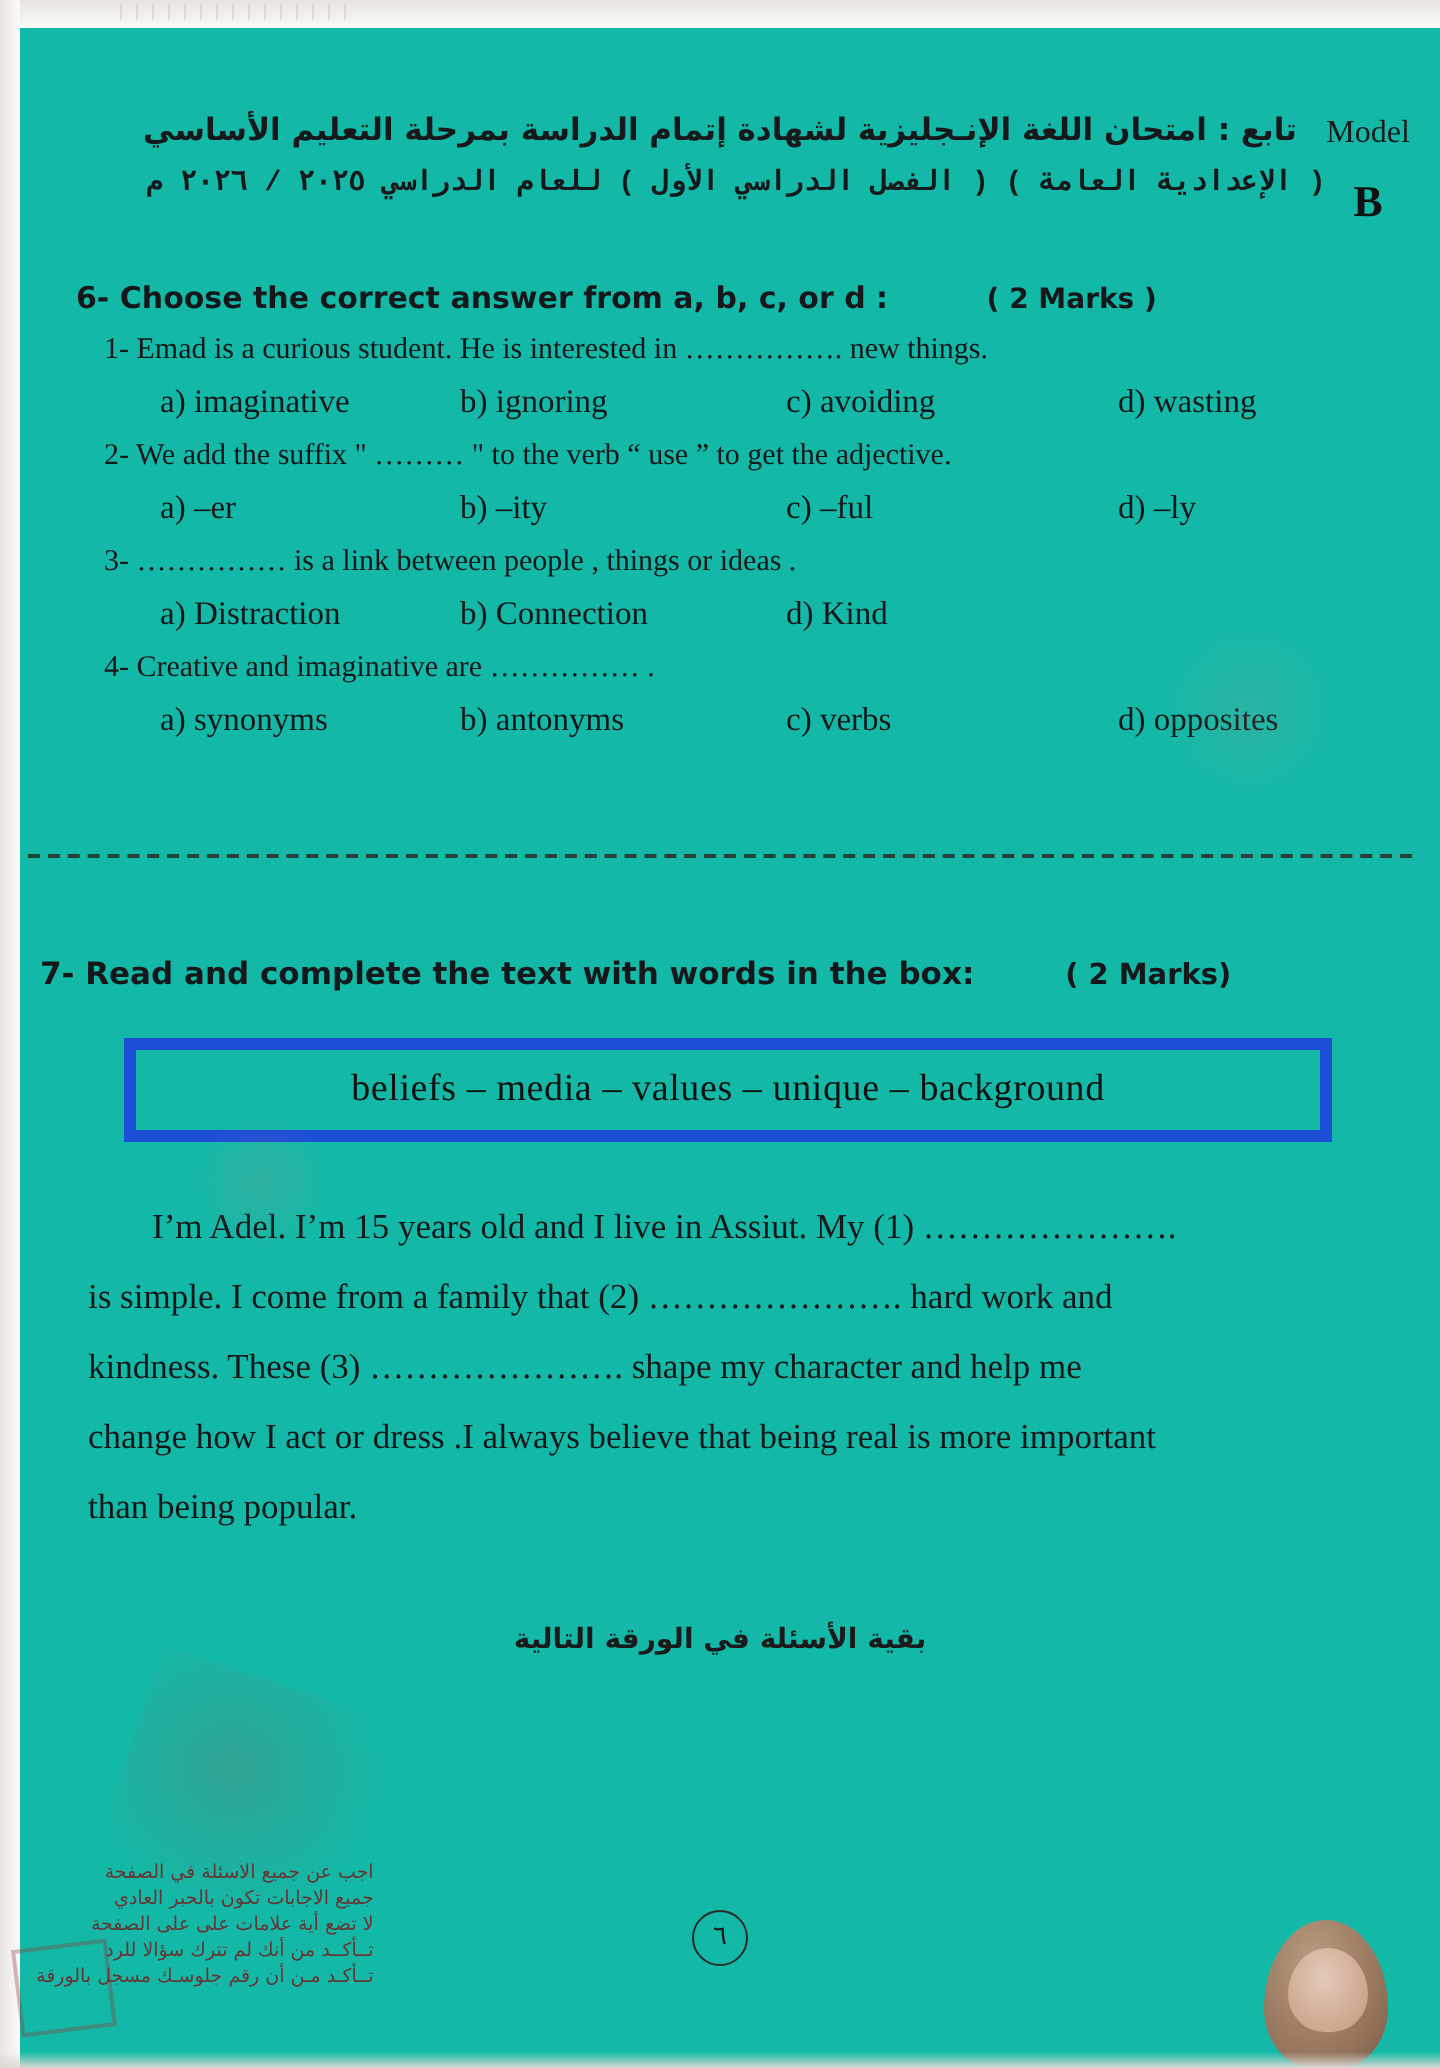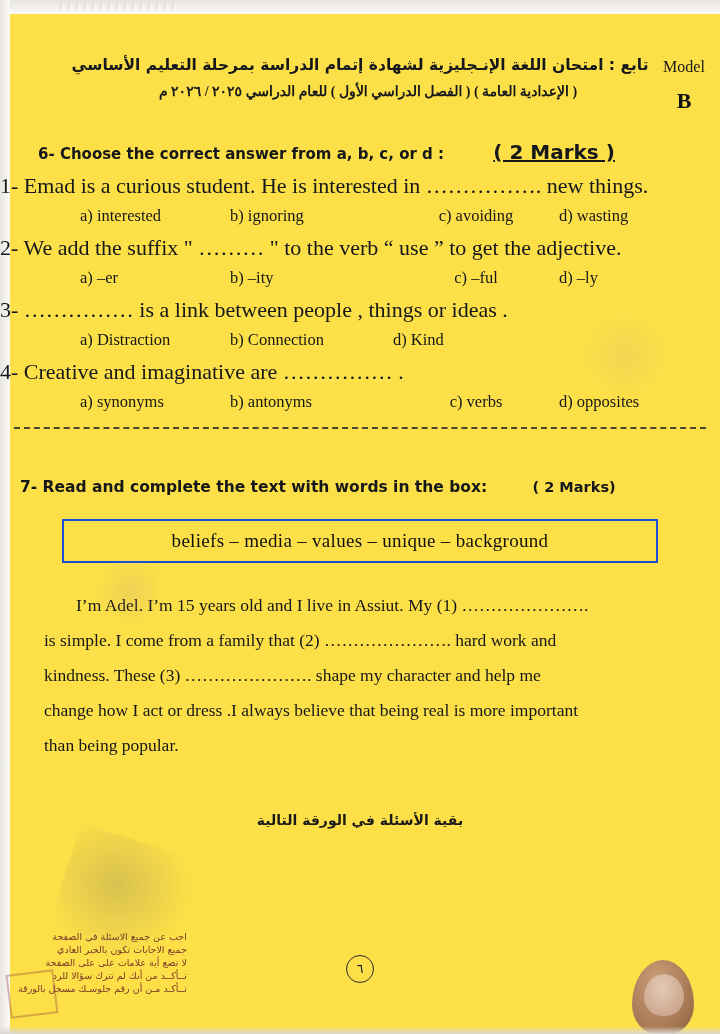--- a/index.html
+++ b/index.html
@@ -13,21 +13,21 @@
     font-family: "Liberation Serif", serif;
     color: #111;
     position: relative;
     overflow: hidden;
   }
 
   .page {
     position: relative;
     width: 720px;
     height: 1034px;
-    background: #fde047;
+    background: #14b8a6;
   }
 
   
   .scan-edge-top {
     position: absolute;
     top: 0; left: 0; right: 0;
     height: 14px;
     background: linear-gradient(180deg, #e7e4df 0%, #fbfaf8 100%);
   }
   .scan-edge-left {
@@ -54,21 +54,21 @@
     direction: rtl;
   }
   .header-line1 {
     font-family: "DejaVu Sans", sans-serif;
     font-weight: bold;
     font-size: 15.5px;
     color: #16181c;
     letter-spacing: 0px;
   }
   .header-line2 {
-    font-family: Liberation Serif, serif;
+    font-family: Liberation Mono, monospace;
     font-weight: bold;
     font-size: 14px;
     color: #16181c;
     margin-top: 9px;
     margin-left: 16px;
   }
 
   .model-box {
     position: absolute;
     top: 58px;
@@ -98,45 +98,45 @@
   .q-head {
     font-family: "DejaVu Sans", sans-serif;
     font-weight: bold;
     font-size: 15px;
     padding-left: 38px;
     color: #15171a;
   }
   .q-head .marks {
     font-family: "DejaVu Sans", sans-serif;
     font-weight: bold;
-    font-size: 20px;
+    font-size: 14px;
     margin-left: 44px;
-    text-decoration: underline;
   }
 
   .item {
     margin-top: 9px;
-    font-size: 22px;
+    padding-left: 52px;
+    font-size: 15px;
     font-family: "Liberation Serif", serif;
     color: #15171a;
     white-space: nowrap;
   }
 
   .choices {
     margin-top: 7px;
     padding-left: 80px;
     padding-right: 24px;
     font-size: 16.5px;
     display: flex;
     color: #15171a;
   }
   .choices span { display: inline-block; }
   .c1 { width: 150px; }
   .c2 { width: 163px; font-family: Liberation Serif, serif; }
-  .c3 { width: 166px; text-align: center; }
+  .c3 { width: 166px; }
   .c4 { width: auto; }
 
   
   .sep {
     position: absolute;
     top: 427px;
     left: 14px;
     width: 692px;
     border-top: 2px dashed #2b2b2b;
     opacity: 0.85;
@@ -158,21 +158,21 @@
   }
   .q7-head .marks {
     margin-left: 40px;
     font-size: 14.5px;
   }
 
   .wordbox {
     margin: 23px auto 0 auto;
     width: 592px;
     height: 40px;
-    border: 2px solid #1d4ed8;
+    border: 6px solid #1d4ed8;
     display: flex;
     align-items: center;
     justify-content: center;
     font-size: 19px;
     font-family: "Liberation Serif", serif;
     color: #111;
     letter-spacing: 0.3px;
     margin-left: 62px;
   }
 
@@ -313,21 +313,21 @@
   </div>
 
   <div class="q6">
     <div class="q-head">
       <span>6- Choose  the correct answer from a, b, c, or d :</span>
       <span class="marks">( 2 Marks )</span>
     </div>
 
     <div class="item">1- Emad is a curious student. He is interested in ……………. new things.</div>
     <div class="choices">
-      <span class="c1">a) interested</span>
+      <span class="c1">a) imaginative</span>
       <span class="c2">b) ignoring</span>
       <span class="c3">c) avoiding</span>
       <span class="c4">d) wasting</span>
     </div>
 
     <div class="item">2- We add the suffix "  ………  " to the verb “ use ”  to get  the adjective.</div>
     <div class="choices">
       <span class="c1">a) –er</span>
       <span class="c2">b) –ity</span>
       <span class="c3">c) –ful</span>

